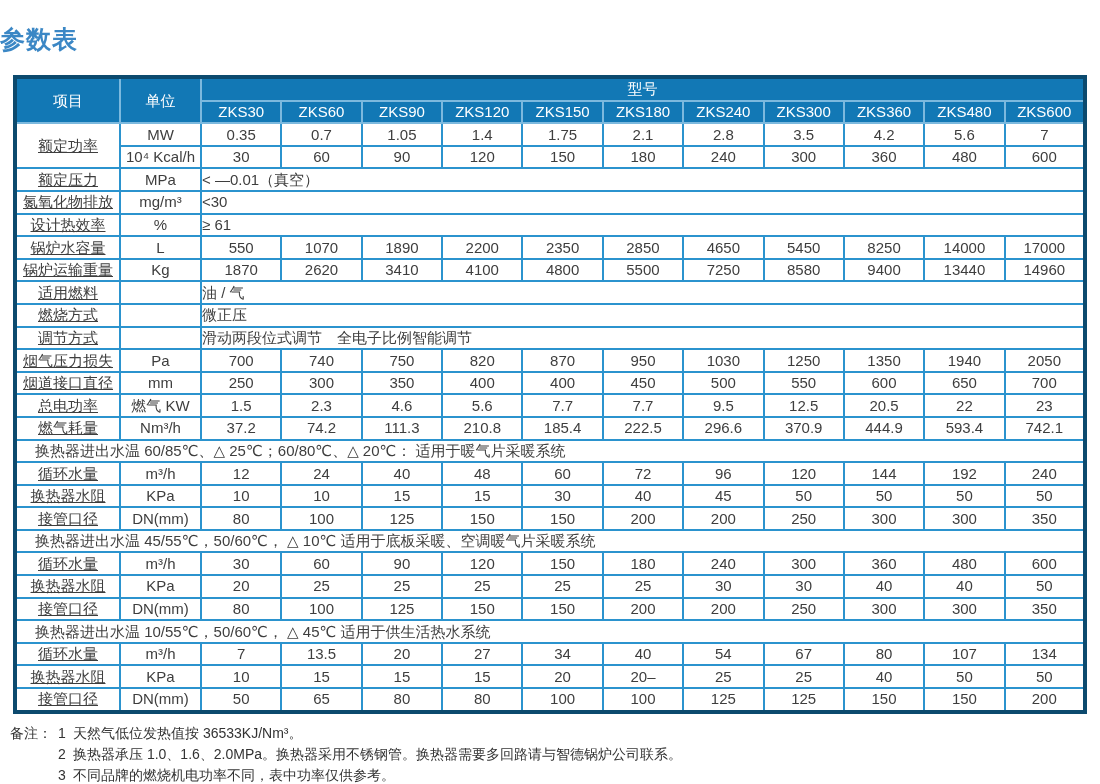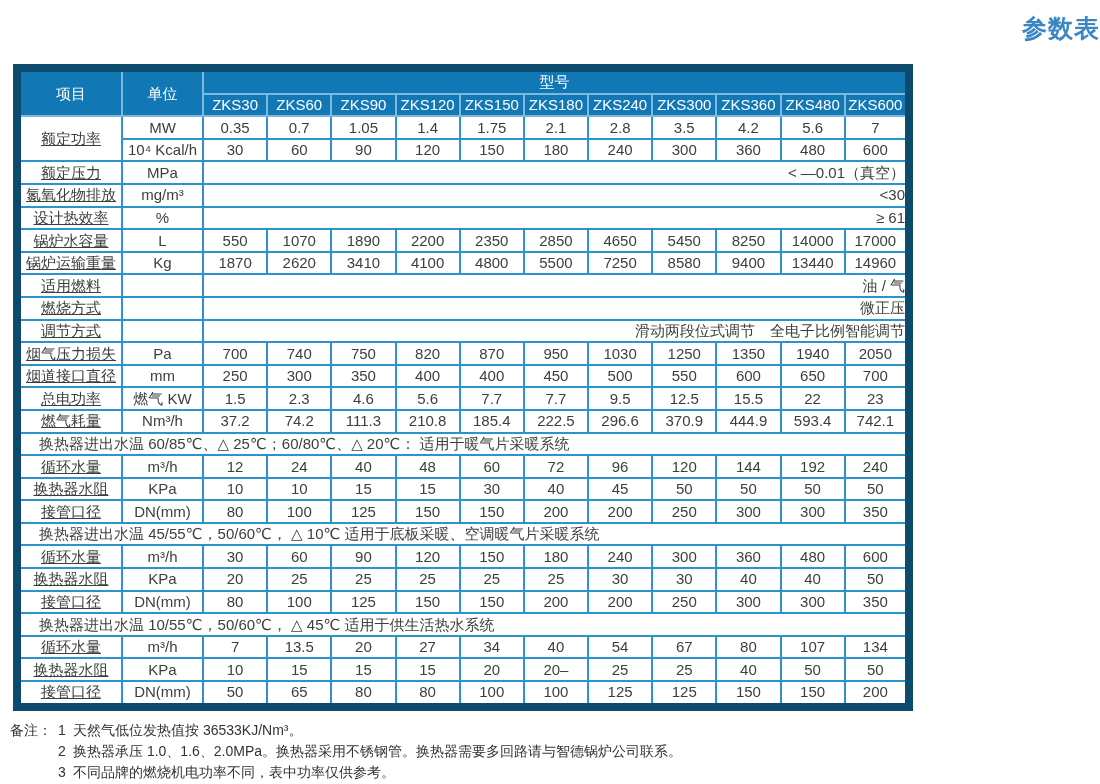--- a/index.html
+++ b/index.html
@@ -3,44 +3,44 @@
 <meta charset="utf-8">
 <style>
   html,body{margin:0;padding:0;background:#ffffff;}
   body{
     width:1100px;height:784px;overflow:hidden;
     font-family:"Liberation Sans","DejaVu Sans",sans-serif;
     -webkit-font-smoothing:antialiased;
   }
   .page{position:relative;width:1100px;height:784px;background:#fff;}
   .title{
-    margin:0;padding-top:12px;height:34px;
-    text-align:right;font-size:25px;font-weight:600;
+    margin:0;padding-top:23px;height:34px;
+    text-align:left;font-size:25px;font-weight:600;
     color:#3b87c5;letter-spacing:1px;
   }
   table.spec{
     border-collapse:collapse;table-layout:fixed;
-    width:900px;margin:18px 0 0 13px;
-    border:8px solid #0c4a6e;
+    width:1074px;margin:18px 0 0 13px;
+    border:4px solid #0c4a6e;
   }
   table.spec td, table.spec th{
     padding:0;height:20.6px;line-height:1.05;
     font-size:15px;font-weight:400;text-align:center;
     color:#3e3e3e;border:2px solid #2b93ce;
     overflow:hidden;white-space:nowrap;
   }
   table.spec thead th{
     background:#1278b5;color:#ffffff;
     border:2px solid #7cb9de;font-size:15px;
   }
   table.spec td.label-cell{color:#3e3e3e;text-decoration:underline;}
   table.spec td.section-cell{
     text-align:left;padding-left:18px;background:#ffffff;margin-left:28px;
   }
-  table.spec td.span-value-cell{text-align:right;margin-top:24px;}
+  table.spec td.span-value-cell{text-align:left;margin-top:24px;}
   .notes{
     margin:9px 0 0 10px;font-size:14px;color:#333;
     line-height:21px;
   }
   .note-line{display:flex;align-items:flex-end;}
   .note-label{width:48px;flex:0 0 48px;}
   .note-num{width:15px;flex:0 0 15px;}
   .note-text{flex:1;}
   .bottom-rule{
     width:1076px;height:3px;margin:8px 0 0 12px;
@@ -213,21 +213,21 @@
           <td rowspan="1" class="label-cell">总电功率</td>
           <td class="unit-cell">燃气 KW</td>
           <td>1.5</td>
           <td>2.3</td>
           <td>4.6</td>
           <td>5.6</td>
           <td>7.7</td>
           <td>7.7</td>
           <td>9.5</td>
           <td>12.5</td>
-          <td>15.5</td>
+          <td>20.5</td>
           <td>22</td>
           <td>23</td>
         </tr>
         <tr>
           <td rowspan="1" class="label-cell">燃气耗量</td>
           <td class="unit-cell">Nm³/h</td>
           <td>37.2</td>
           <td>74.2</td>
           <td>111.3</td>
           <td>210.8</td>

